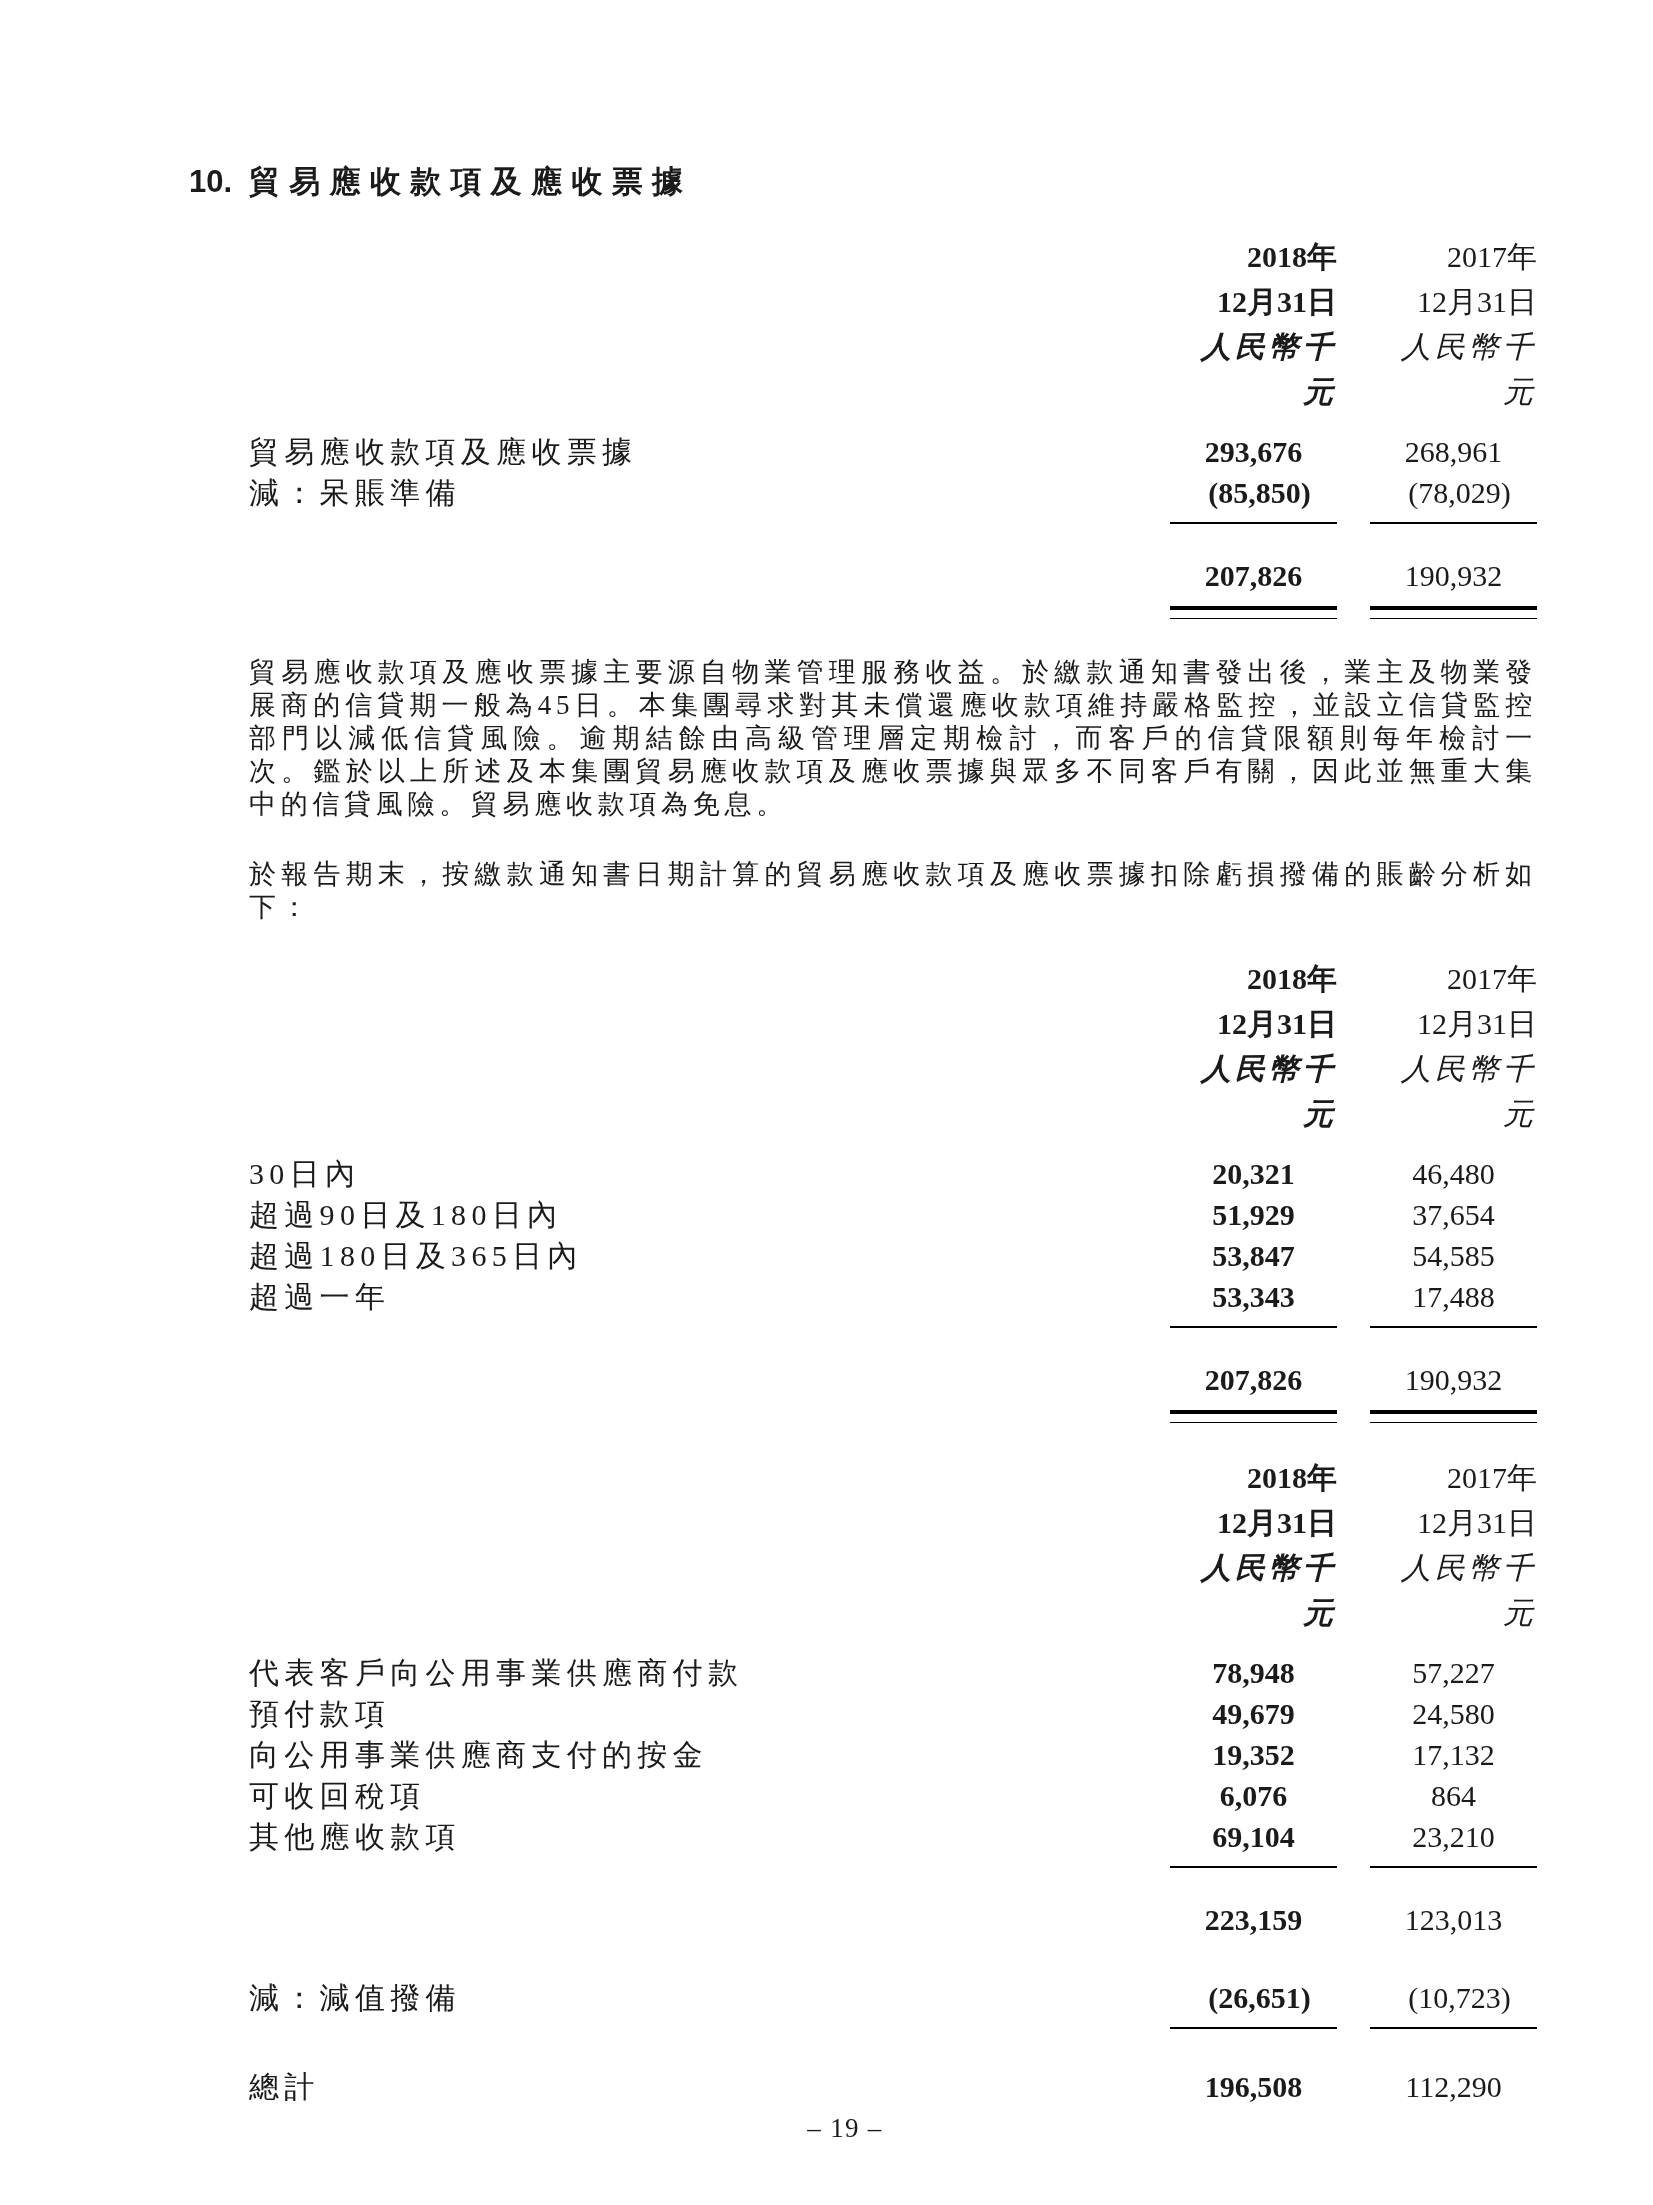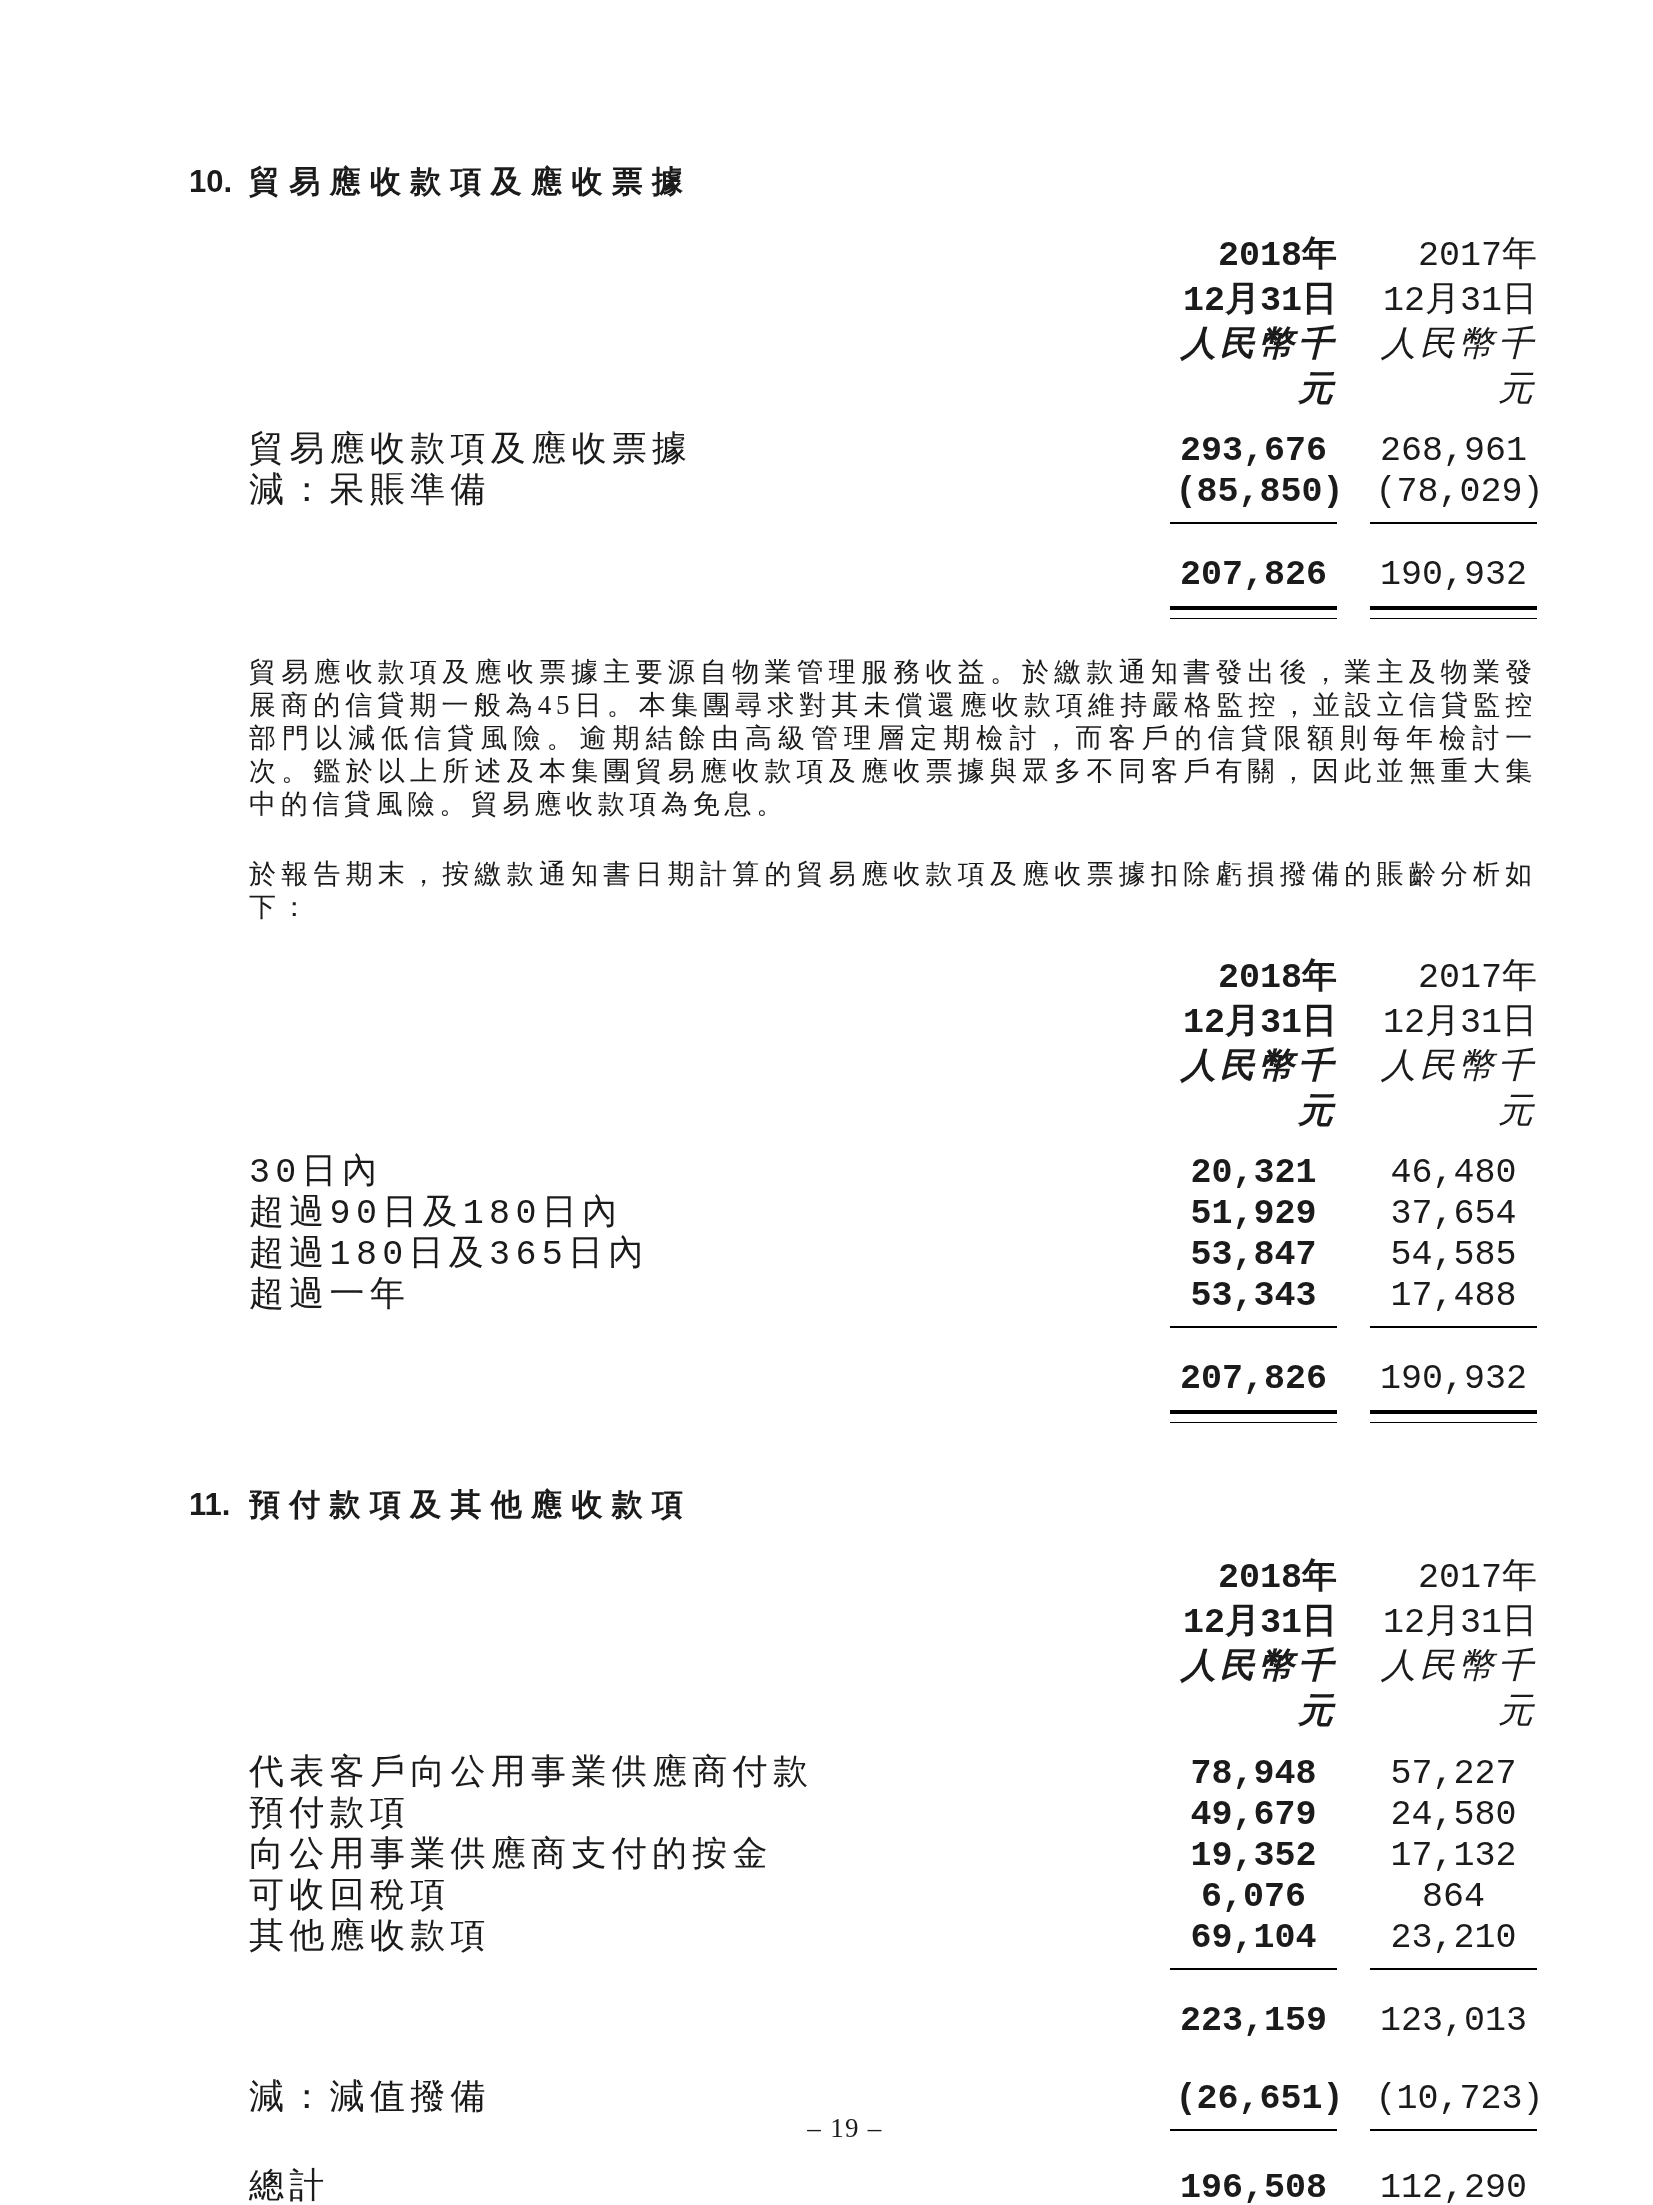--- a/index.html
+++ b/index.html
@@ -26,22 +26,21 @@
   .sec-num { width:60px; flex:0 0 60px; }
   .sec-title { letter-spacing:9.3px; }
 
   
   .block { margin-left:60px; }
 
   
   .tgrid {
     display:grid;
     grid-template-columns:1fr 167px 33px 167px;
-    font-size:35px;
-    font-family:Liberation Mono, monospace;
+    font-size:30px;
   }
   .thead { line-height:45px; margin-top:32px; }
   .thead .h { text-align:right; }
   .c2 { grid-column:2; }
   .c4 { grid-column:4; }
   .hb { font-weight:bold; }
   .hi { font-style:italic; letter-spacing:4px; }
 
   .trow { line-height:41px; }
   .tlabel { grid-column:1; letter-spacing:5.3px; white-space:nowrap; }
@@ -161,24 +160,20 @@
       <div class="tgrid trow gap-total">
         <span class="tval c2 bold">207,826</span>
         <span class="tval c4">190,932</span>
       </div>
       <div class="tgrid rulerow">
         <span class="c2 db"></span>
         <span class="c4 db"></span>
       </div>
     </div>
 
-    <div class="sec-heading sec11">
-      <span class="sec-num">11.</span>
-      <span class="sec-title">預付款項及其他應收款項</span>
-    </div>
 
     <div class="tgrid thead block">
       <span class="h c2 hb">2018年</span>
       <span class="h c4">2017年</span>
       <span class="h c2 hb">12月31日</span>
       <span class="h c4">12月31日</span>
       <span class="h c2 hb hi">人民幣千元</span>
       <span class="h c4 hi">人民幣千元</span>
     </div>
 

